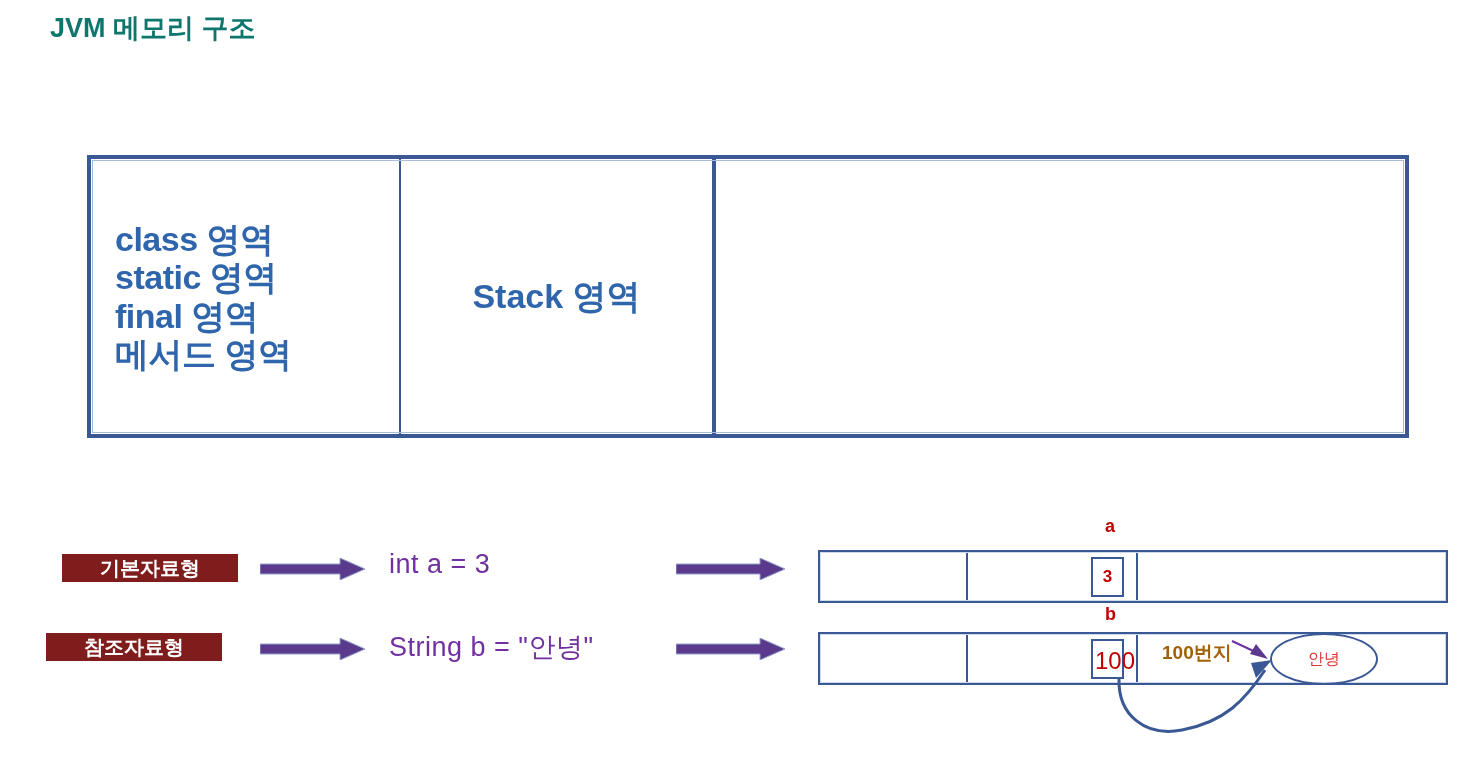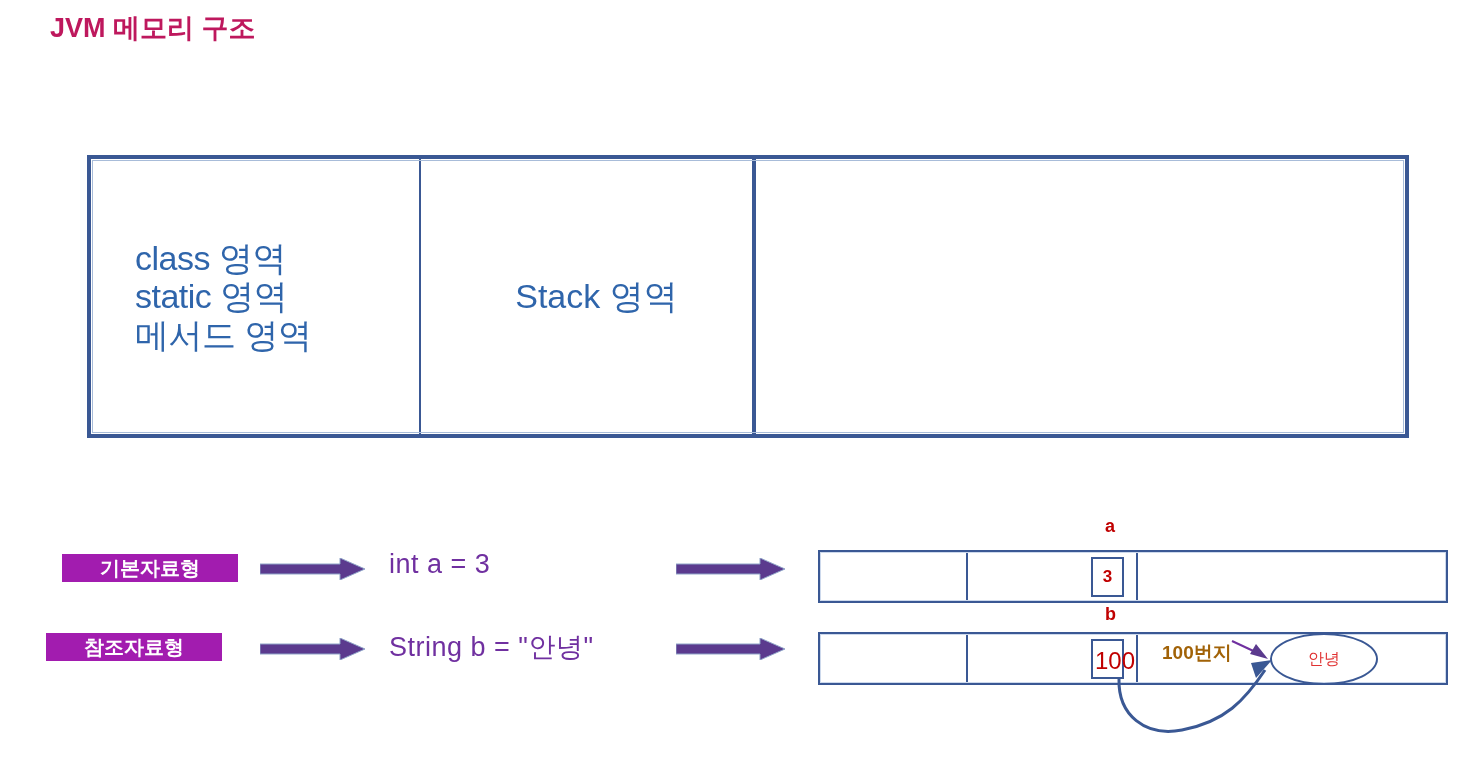--- a/index.html
+++ b/index.html
@@ -8,21 +8,21 @@
     background:#ffffff;
     font-family:"Liberation Sans","DejaVu Sans",sans-serif;
     position:relative;
     overflow:hidden;
   }
   .page{position:absolute;left:0;top:0;width:1474px;height:760px;}
 
   
   .title{
     position:absolute;left:50px;top:10px;
-    font-size:27px;font-weight:bold;color:#be185d;
+    font-size:27px;font-weight:bold;color:#0f766e;
     letter-spacing:0px;white-space:nowrap;
   }
 
   
   .memtable{
     position:absolute;left:87px;top:155px;
     width:1322px;height:283px;
     border:4px solid #3a5894;
     box-sizing:border-box;
     background:#ffffff;
@@ -30,41 +30,40 @@
   }
   .memtable::after{
     content:"";position:absolute;left:1px;top:1px;right:1px;bottom:1px;
     border:1px solid #a8bcd9;pointer-events:none;
   }
   .memcell{
     position:relative;
     display:flex;align-items:center;justify-content:center;
     box-sizing:border-box;
     color:#2f65ab;
-    font-weight:normal;
+    font-weight:bold;
     text-align:center;
-    margin-left:20px;
   }
   .memcell.c1{width:310px;border-right:2px solid #3a5894;}
   .memcell.c2{width:315px;border-right:4px solid #3a5894;}
   .memcell.c3{flex:1;}
   .memcell.c3::before{
     content:"";position:absolute;left:2px;top:0;bottom:0;width:1px;background:#a8bcd9;
   }
   .stack-lines{
     font-size:34px;line-height:1.12;text-align:left;padding-left:24px;width:100%;
     letter-spacing:-0.5px;
   }
   .stack-lines div{white-space:nowrap;}
   .biglabel{font-size:34px;letter-spacing:0px;white-space:nowrap;}
 
   
   .badge{
     position:absolute;
-    background:#a21caf;
+    background:#7f1d1d;
     color:#ffffff;
     font-weight:bold;
     font-size:20px;
     display:flex;align-items:center;justify-content:center;
     letter-spacing:0px;
     white-space:nowrap;
   }
   .badge.b1{left:62px;top:554px;width:176px;height:28px;}
   .badge.b2{left:46px;top:633px;width:176px;height:28px;}
 
@@ -145,20 +144,21 @@
 <div class="page">
 
   <div class="title">JVM 메모리 구조</div>
 
   <div class="memtable">
 
     <div class="memcell c1">
       <div class="stack-lines">
         <div>class 영역</div>
         <div>static 영역</div>
+        <div>final 영역</div>
         <div>메서드 영역</div>
       </div>
     </div>
 
     <div class="memcell c2">
       <div class="biglabel">Stack 영역</div>
     </div>
 
 
   </div>

